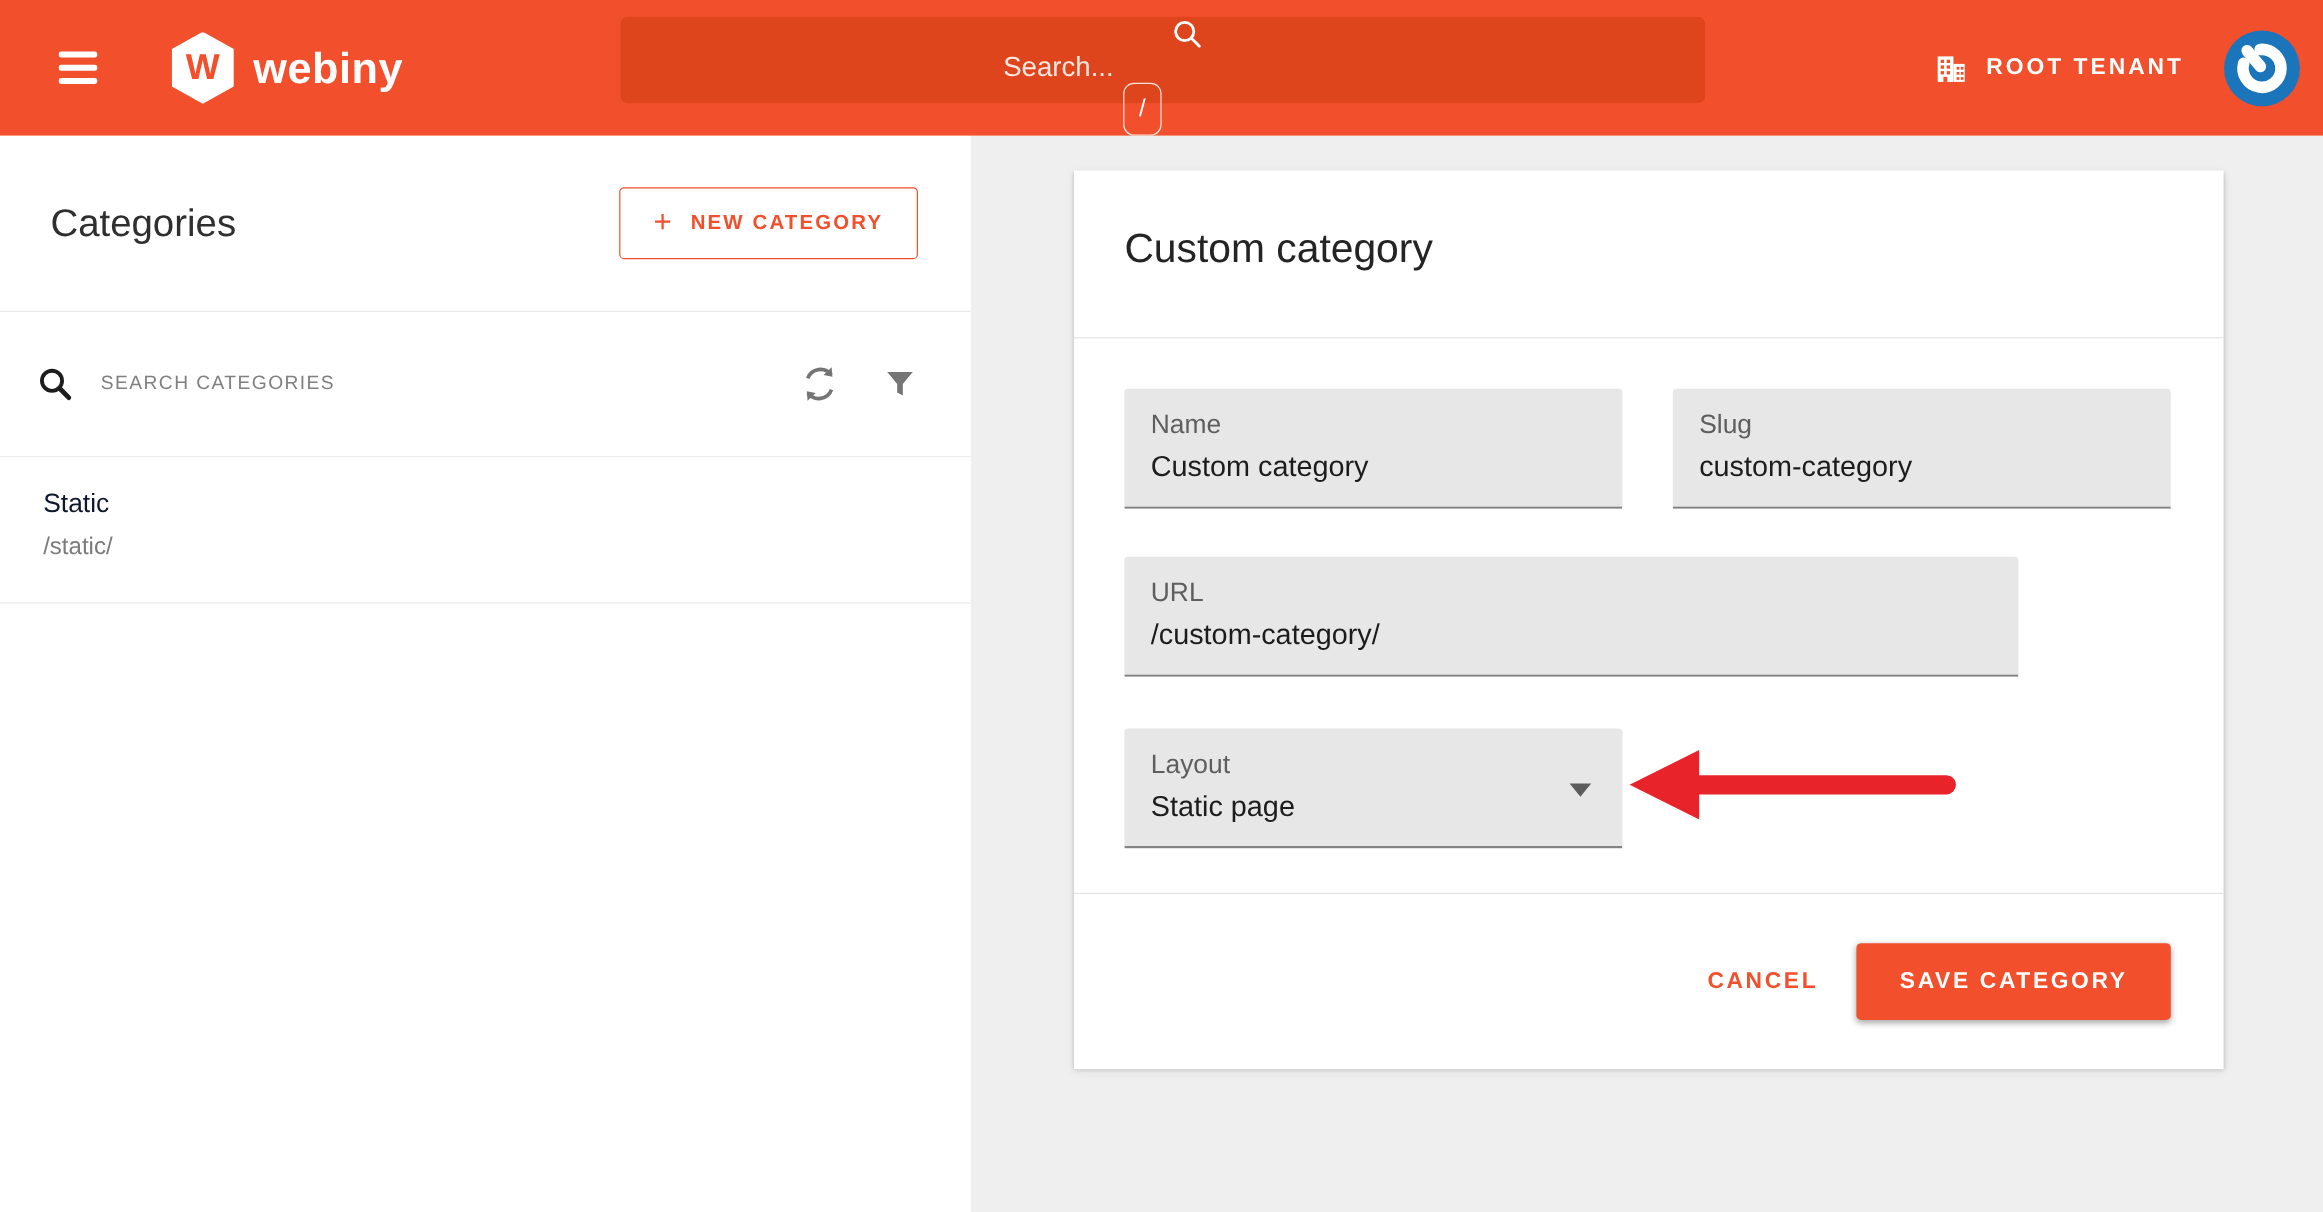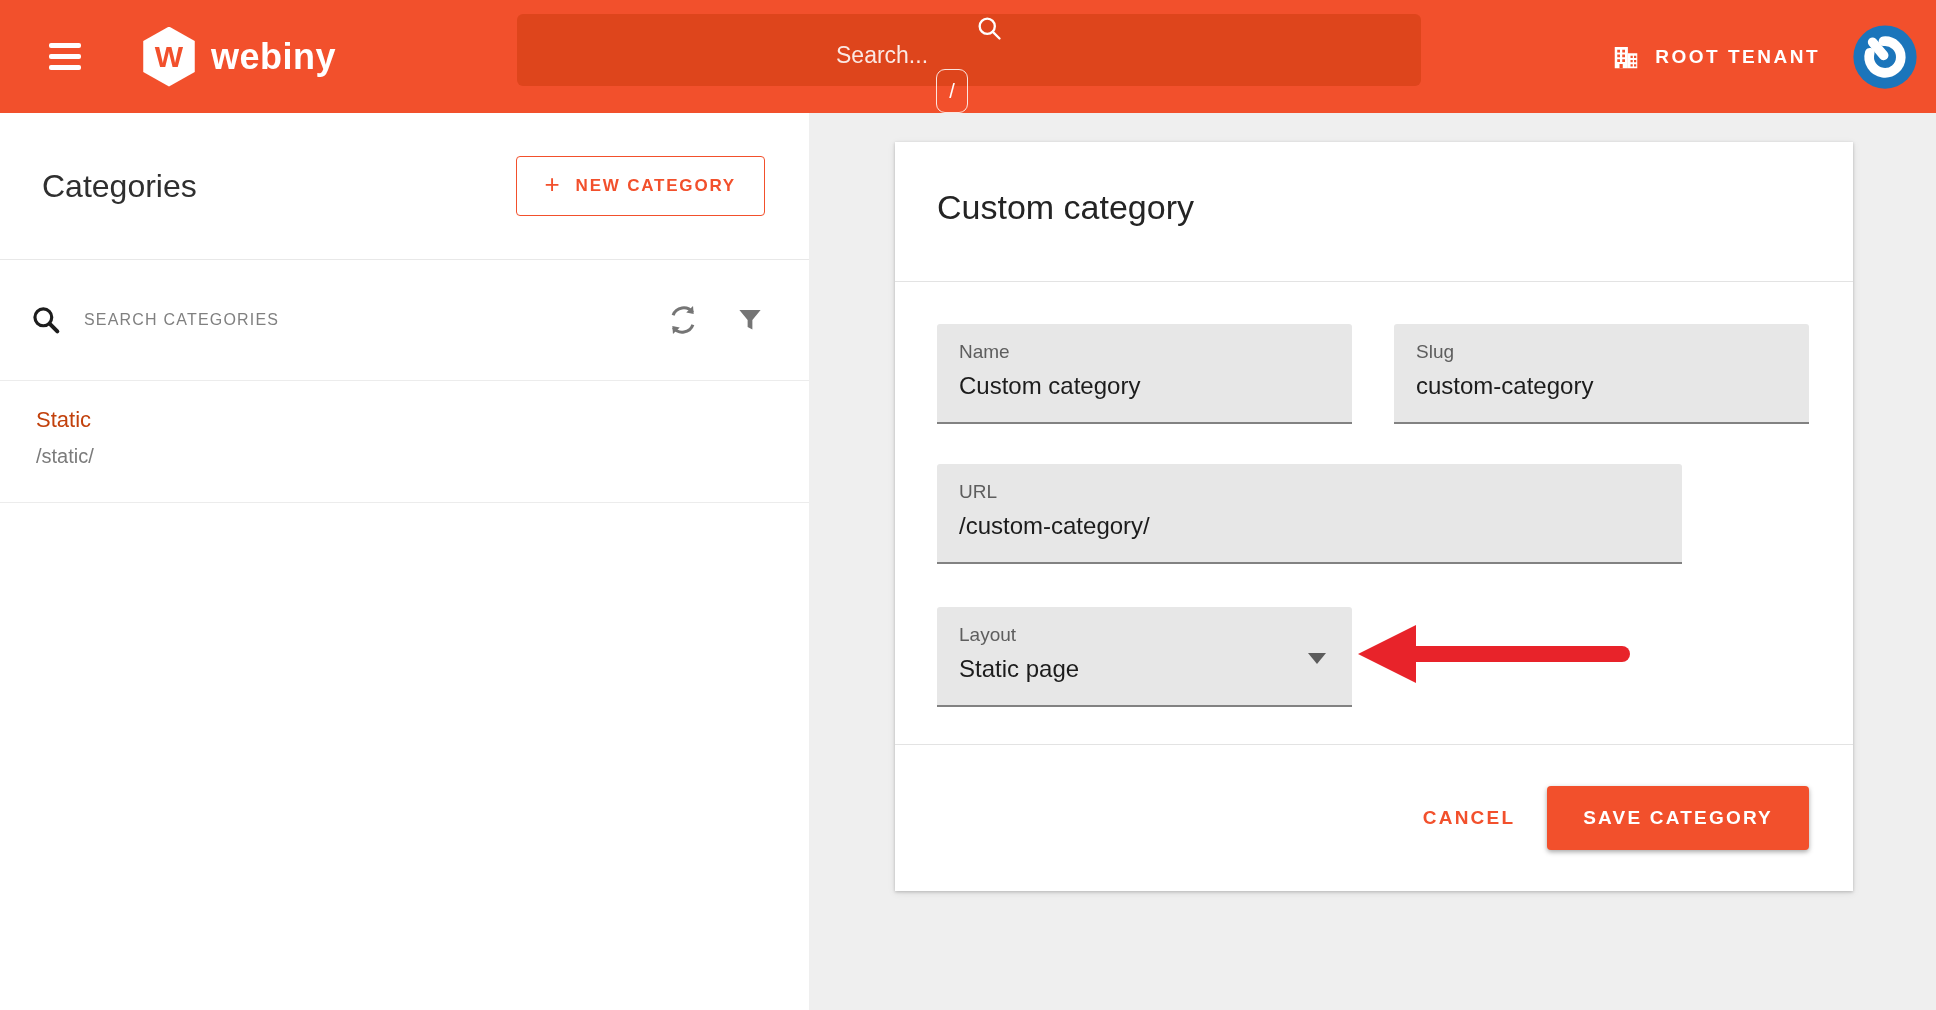--- a/index.html
+++ b/index.html
@@ -70,40 +70,40 @@
   .lp-search-input {
     border:none; outline:none; flex:1; margin-left:22px;
     font-size:16px; color:#333; letter-spacing:1.2px;
     font-family:"Liberation Sans",sans-serif;
   }
   .lp-search-input::placeholder { color:#808080; }
   .icon-btn { cursor:pointer; display:flex; align-items:center; justify-content:center; }
   .lp-search .icon-btn + .icon-btn { margin-left:34px; }
 
   .lp-item { padding:26px 0 0 36px; height:122px; border-bottom:1px solid #ececec; cursor:pointer; }
-  .lp-item-name { font-size:22px; color:#c2410c; }
+  .lp-item-name { font-size:22px; color:#0f172a; }
   .lp-item-url { font-size:20px; color:#7b7b7b; margin-top:12px; }
 
   
   .right-panel { position:absolute; top:113px; left:809px; right:0; bottom:0; background:#EFEFEF;padding-left:40px; }
   .card {
     position:absolute; left:86px; top:29px; width:958px; height:749px; background:#fff;
     box-shadow:0 1px 3px rgba(0,0,0,0.2), 0 2px 8px rgba(0,0,0,0.08);
   }
   .card-title-block { height:140px; padding:46px 42px 0 42px; border-bottom:1px solid #e3e3e3; }
   .card-title { font-size:34px; color:#242424; font-weight:400; }
 
   .form-area { padding:42px 44px 0 42px; }
   .form-row { display:flex; gap:42px; }
   .field {
     background:#E7E7E7; border-bottom:2px solid #828282;
     border-radius:3px 3px 0 0; height:100px; padding:17px 22px 0 22px;
     position:relative; cursor:text;
   }
-  .field label { display:block; font-size:19px; color:#5e5e5e; }
+  .field label { display:block; font-size:22px; color:#5e5e5e; }
   .field input, .field .sel-value {
     width:100%; background:transparent; border:none; outline:none;
     font-size:24px; color:#1c1c1c; margin-top:9px;
     font-family:"Liberation Sans",sans-serif;
   }
   .f-half { width:415px; }
   .f-full { width:745px; margin-top:40px; }
   .f-layout { width:415px; margin-top:43px; cursor:pointer; }
   .caret {
     position:absolute; right:26px; top:46px;

